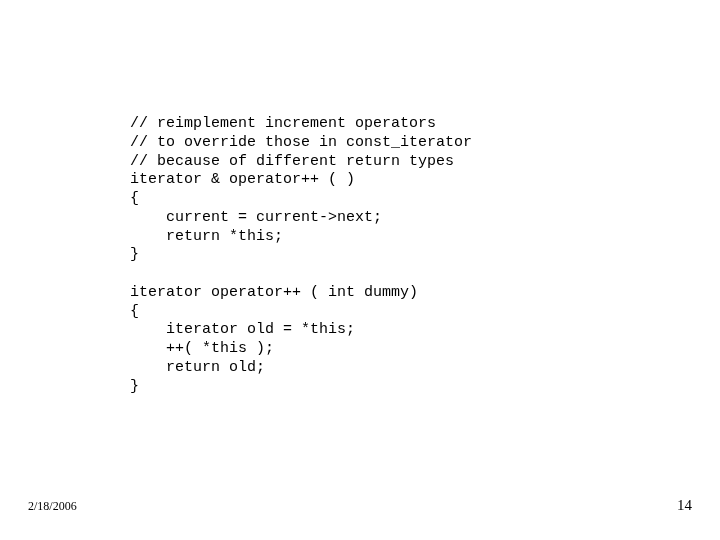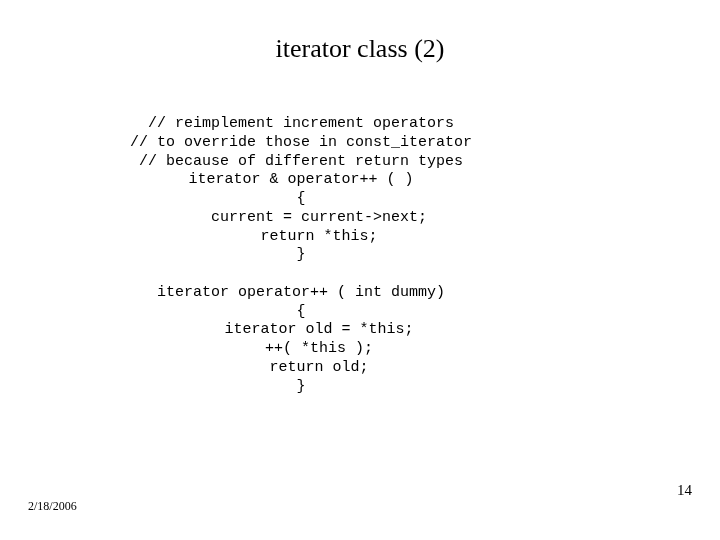--- a/index.html
+++ b/index.html
@@ -28,40 +28,38 @@
     font-weight: 400;
   }
   .code-block {
     position: absolute;
     top: 115px;
     left: 130px;
     font-family: "Courier New", Courier, monospace;
     font-size: 15px;
     line-height: 1.25;
     white-space: pre;
-    text-align: center;
   }
   .footer-date {
     position: absolute;
     left: 28px;
     bottom: 26px;
     font-size: 12px;
   }
   .footer-page {
     position: absolute;
     right: 28px;
-    bottom: 41px;
+    bottom: 26px;
     font-size: 15px;
   }
 </style>
 </head>
 <body>
 
 <div class="slide">
-  <div class="title">iterator class (2)</div>
 
   <div class="code-block">// reimplement increment operators
 // to override those in const_iterator
 // because of different return types
 iterator &amp; operator++ ( )
 {
     current = current-&gt;next;
     return *this;
 }
 

